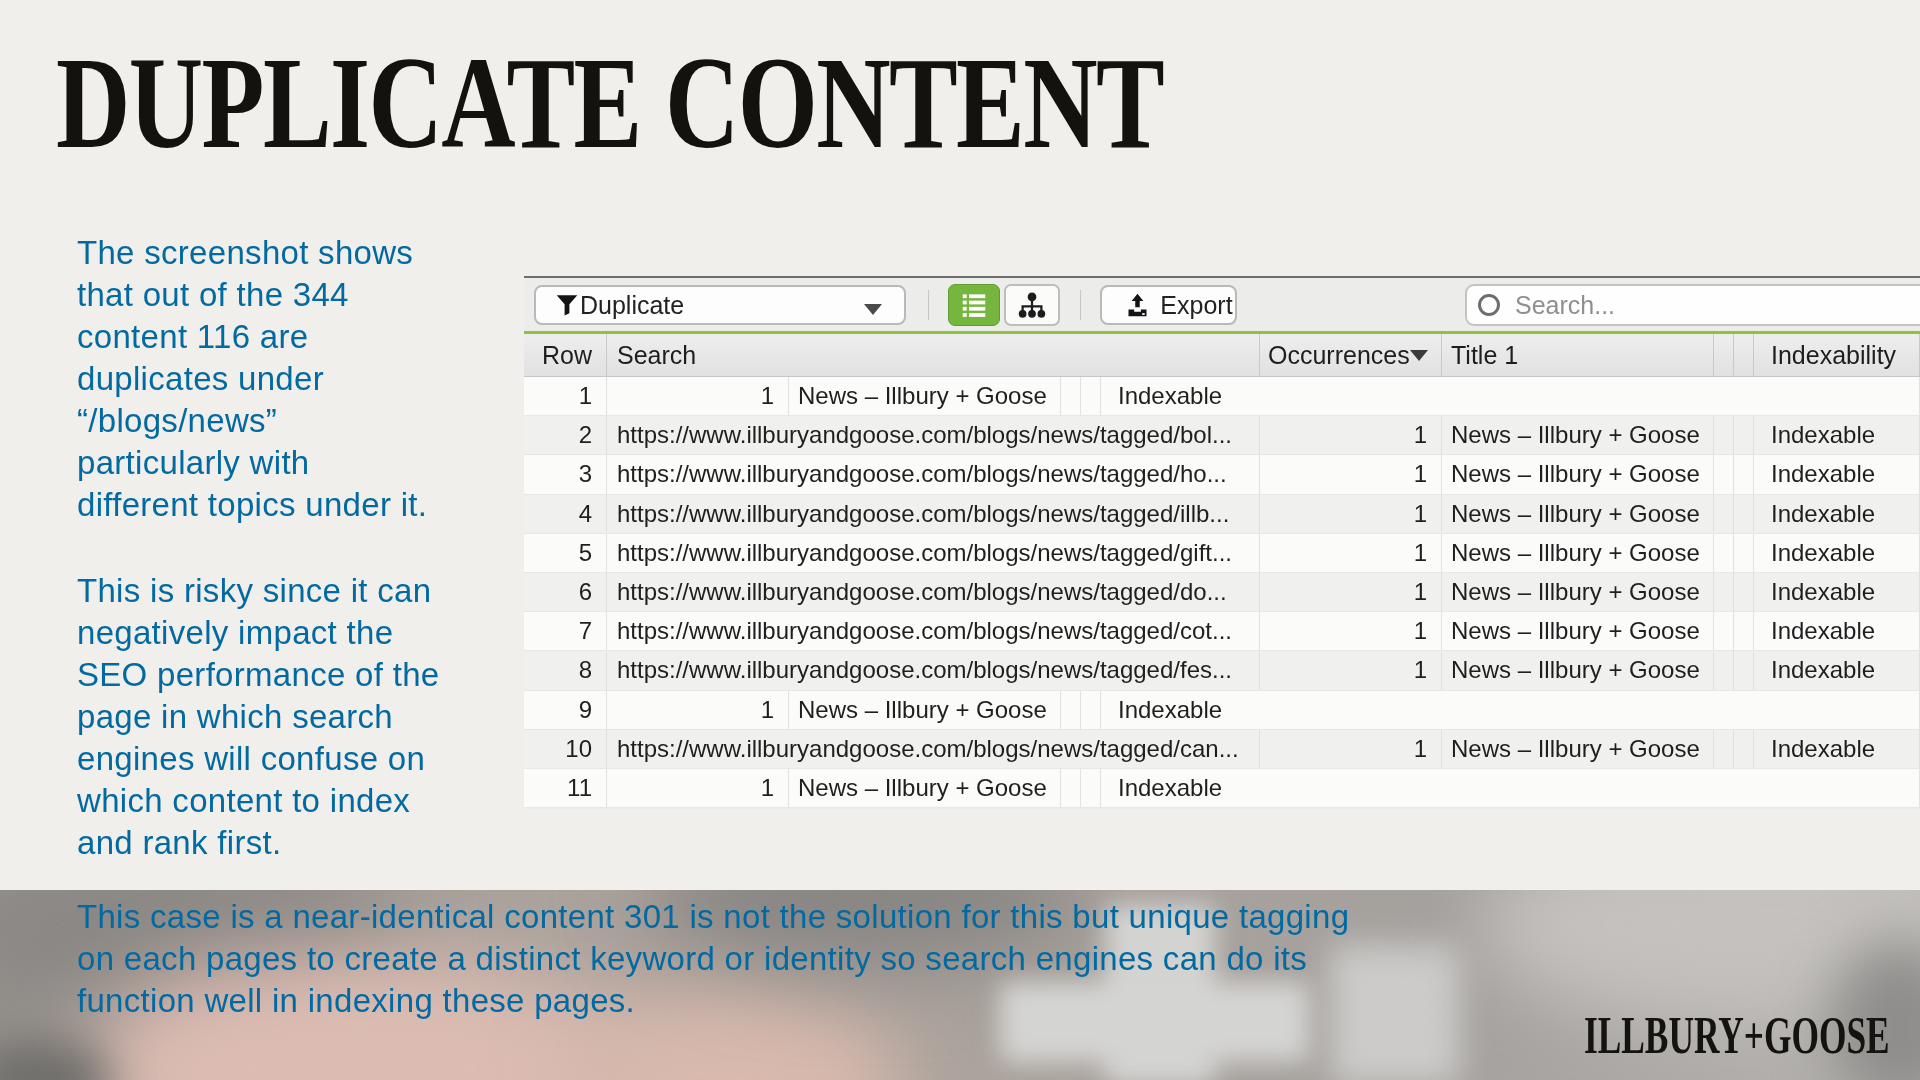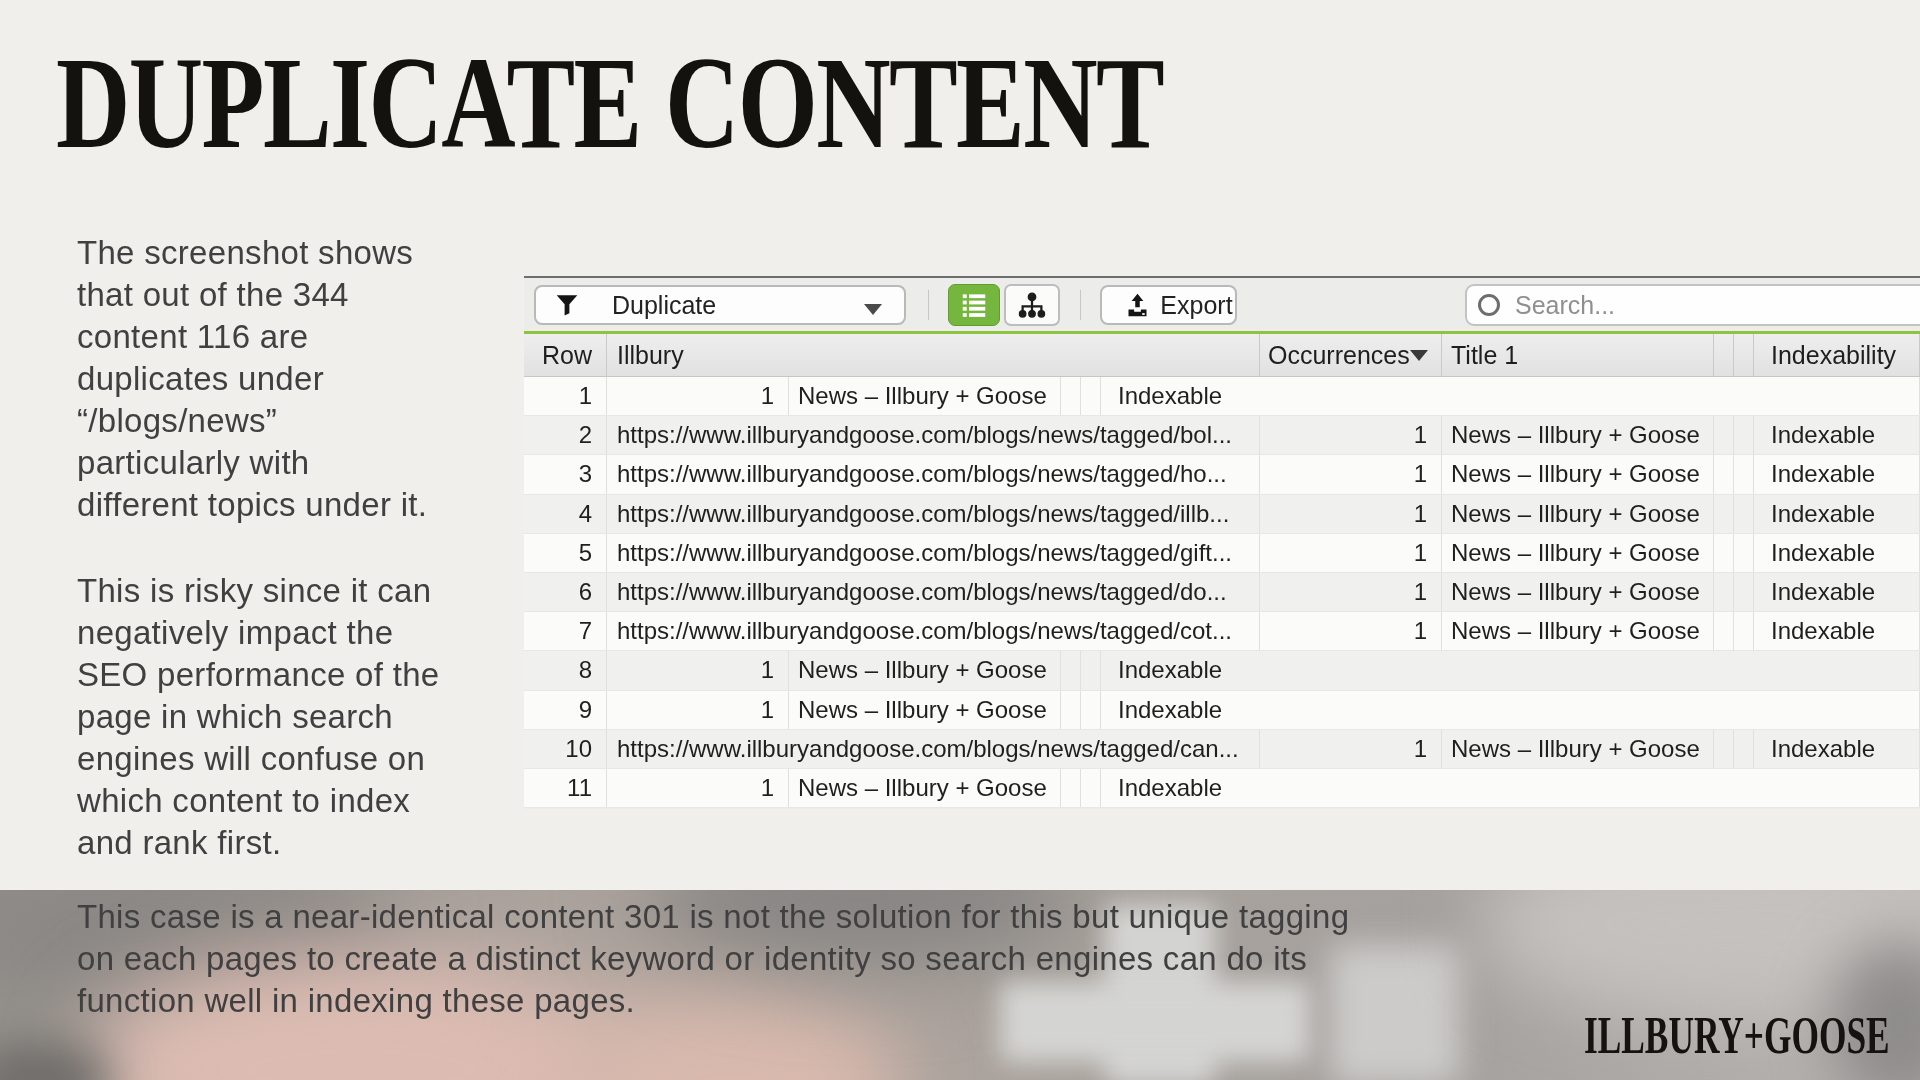--- a/index.html
+++ b/index.html
@@ -6,21 +6,21 @@
   html,body { width:1920px; height:1080px; overflow:hidden; }
   body { font-family:"Liberation Sans","DejaVu Sans",sans-serif; }
   .slide { position:relative; width:1920px; height:1080px; background:#f1efec; overflow:hidden; }
 
   
   .title { position:absolute; left:56px; top:30px; font-family:"Liberation Serif","DejaVu Serif",serif;
            font-weight:700; font-size:132px; line-height:1.1; color:#14120f; letter-spacing:-2px;
            transform:scaleX(0.78); transform-origin:left top; white-space:nowrap; }
 
   
-  .gold { color:#404040; font-size:33px; line-height:42px; letter-spacing:0.3px; white-space:pre-line; }
+  .gold { color:#0369a1; font-size:33px; line-height:42px; letter-spacing:0.3px; white-space:pre-line; }
   .left-text { position:absolute; left:77px; top:232px; width:460px; }
   .left-text .para { margin-bottom:44px; }
   .bottom-text { position:absolute; left:77px; top:896px; width:1480px; z-index:5; }
 
   
   .photo-band { position:absolute; left:0; top:890px; width:1920px; height:190px; overflow:hidden;
                 background:linear-gradient(90deg,#98948f 0%,#a39e99 20%,#b2a7a0 38%,#a9a29c 55%,#a5a19e 75%,#b7b4b1 100%); }
   .blob { position:absolute; border-radius:50%; }
   .b1 { left:-60px; top:-50px; width:460px; height:180px; background:#8b8885; filter:blur(38px); }
   .b2 { left:80px;  top:60px;  width:560px; height:240px; background:#dcbcb2; filter:blur(42px); }
@@ -41,21 +41,21 @@
   
   .panel { position:absolute; left:524px; top:276px; width:1396px; height:533px; overflow:hidden;
            border-top:2px solid #6e6e6e; background:#ececea; }
   .toolbar { position:relative; width:100%; height:53px; background:#ececea; }
   .vsep { position:absolute; top:12px; width:1px; height:30px; background:#c6c6c6; }
   .sep1 { left:404px; } .sep2 { left:556px; }
 
   .filter-dd { position:absolute; left:10px; top:7px; width:372px; height:40px; background:#fdfdfd;
                border:2px solid #b9b9b9; border-radius:8px; display:flex; align-items:center; cursor:pointer; }
   .filter-dd .funnel { margin-left:18px; display:flex; }
-  .filter-dd .lbl { margin-left:32px; font-size:25px; color:#222; }
+  .filter-dd .lbl { margin-left:0; font-size:25px; color:#222; }
   .caret { position:absolute; right:22px; top:17px; width:0; height:0;
            border-left:9px solid transparent; border-right:9px solid transparent; border-top:11px solid #4a4a4a; }
 
   .viewbtn { position:absolute; top:6px; height:42px; border-radius:7px; display:flex; align-items:center; justify-content:center; cursor:pointer; }
   .view-list { left:424px; width:52px; background:#75b73e; border:1px solid #639b33; }
   .view-tree { left:480px; width:56px; background:#fbfbfa; border:2px solid #bdbdbd; }
 
   .export-btn { position:absolute; left:576px; top:7px; width:137px; height:40px; background:#fdfdfd;
                 border:2px solid #b9b9b9; border-radius:8px; display:flex; align-items:center; justify-content:center; gap:9px; cursor:pointer;padding-left:20px; }
   .export-btn .lbl { font-size:25px; color:#222; }
@@ -192,21 +192,21 @@
         <input type="text" placeholder="Search..." style="">
         <span class="search-ring"></span>
       </div>
 
     </div>
 
     <div class="green-line"></div>
 
     <div class="thead">
       <div class="cell c-row">Row</div>
-      <div class="cell c-addr">Illbury</div>
+      <div class="cell c-addr">Search</div>
       <div class="cell c-occ occ-h">
         <span>Occurrences</span>
         <span class="sort-arrow"></span>
       </div>
       <div class="cell c-title">Title 1</div>
       <div class="cell c-n1"></div>
       <div class="cell c-n2"></div>
       <div class="cell c-index">Indexability</div>
     </div>
 
@@ -268,20 +268,21 @@
           <div class="cell c-row">7</div>
           <div class="cell c-addr">https://www.illburyandgoose.com/blogs/news/tagged/cot...</div>
           <div class="cell c-occ">1</div>
           <div class="cell c-title">News – Illbury + Goose</div>
           <div class="cell c-n1"></div>
           <div class="cell c-n2"></div>
           <div class="cell c-index">Indexable</div>
         </div>
         <div class="trow even">
           <div class="cell c-row">8</div>
+          <div class="cell c-addr">https://www.illburyandgoose.com/blogs/news/tagged/fes...</div>
           <div class="cell c-occ">1</div>
           <div class="cell c-title">News – Illbury + Goose</div>
           <div class="cell c-n1"></div>
           <div class="cell c-n2"></div>
           <div class="cell c-index">Indexable</div>
         </div>
         <div class="trow odd">
           <div class="cell c-row">9</div>
           <div class="cell c-occ">1</div>
           <div class="cell c-title">News – Illbury + Goose</div>

